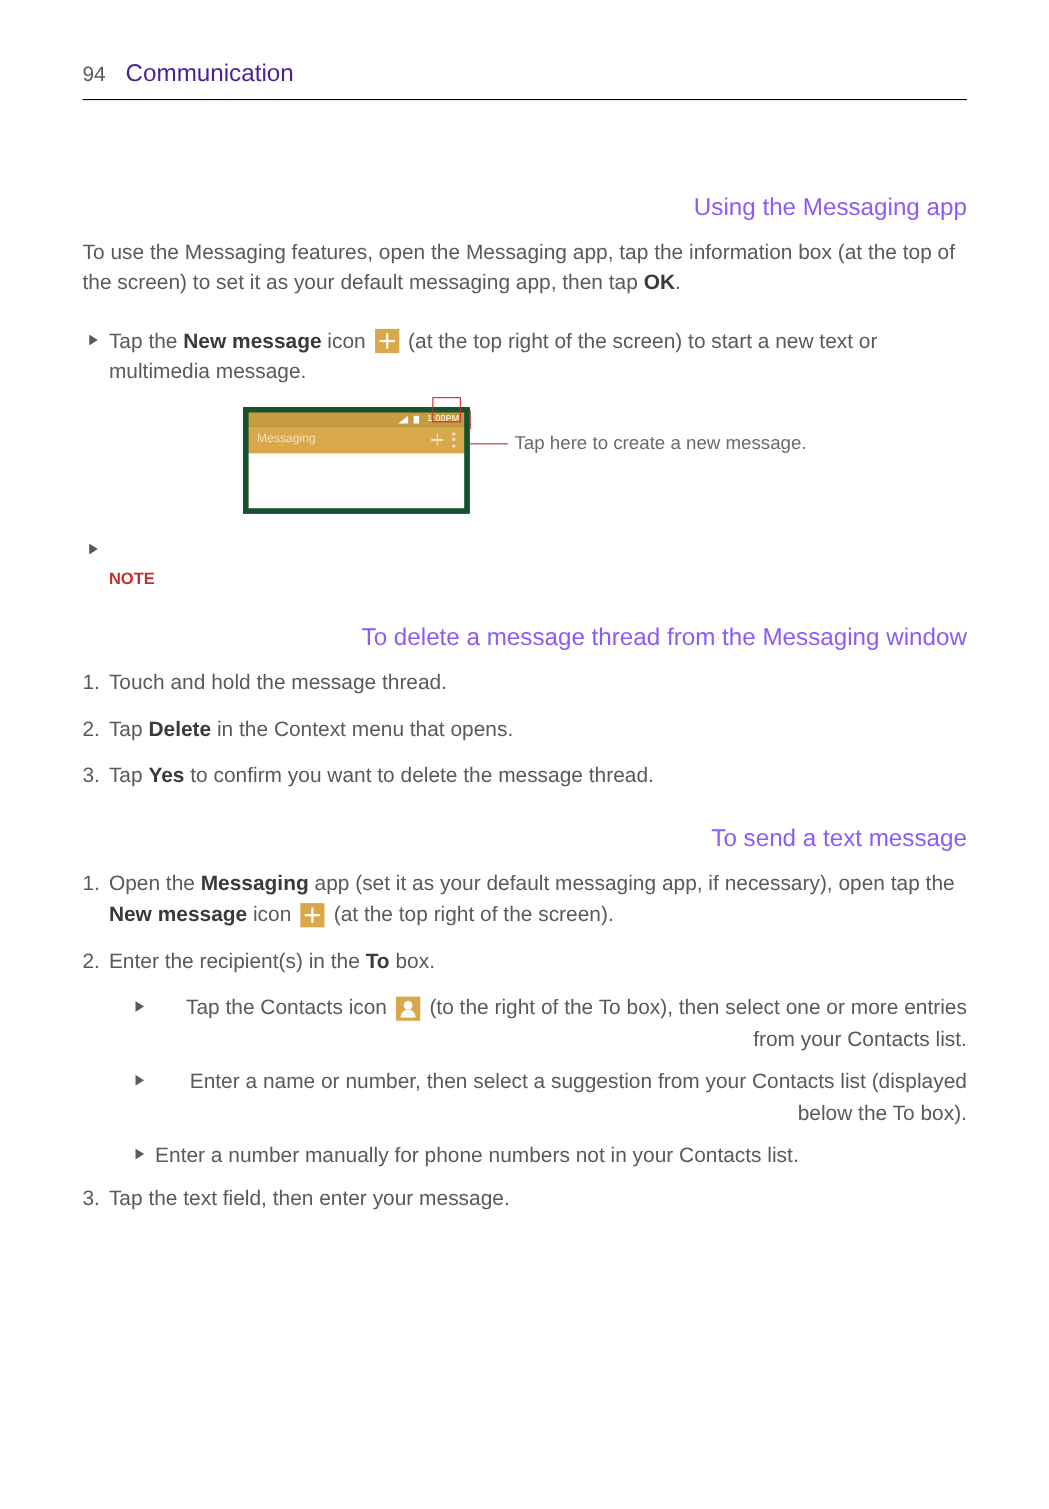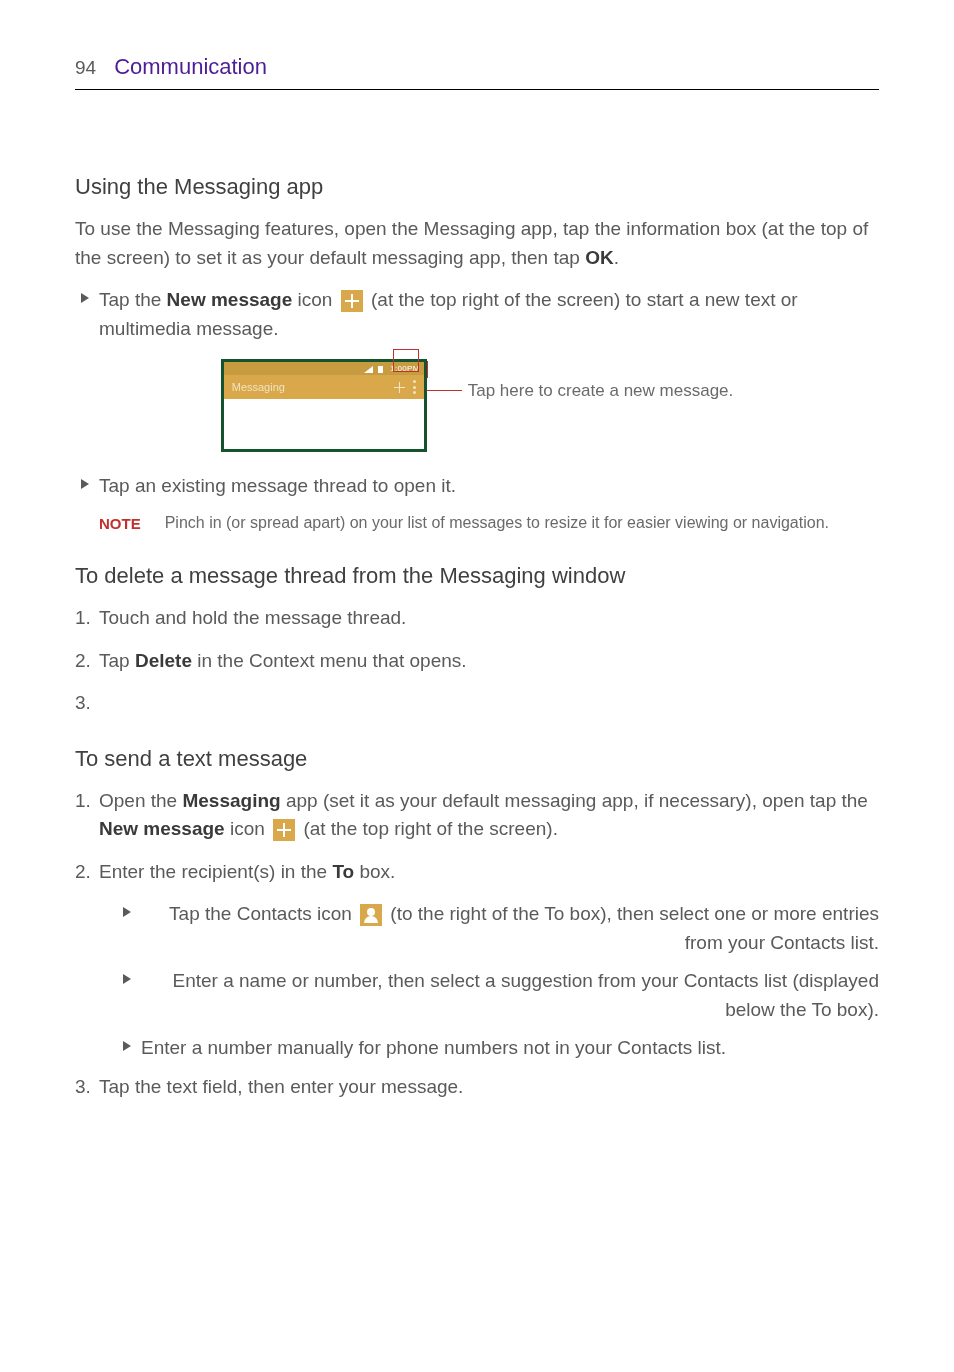--- a/index.html
+++ b/index.html
@@ -28,28 +28,29 @@
       font-size: 19px;
       color: #5a5a5a;
       margin-right: 18px;
     }
     .chapter-title {
       font-size: 22px;
       color: #4c1d95;
       font-weight: normal;
     }
     .section-red {
-      color: #404040;
+      color: #8b5cf6;
       font-size: 22px;
       margin-bottom: 12px;
       margin-top: 24px;
       font-weight: normal;
+      text-align: right;
     }
     .para {
-      margin-bottom: 14px;
+      margin-bottom: 24px;
     }
     .bullet-item {
       display: flex;
       align-items: flex-start;
       margin-bottom: 10px;
       padding-left: 6px;
     }
     .bullet-item .arrow {
       flex: 0 0 auto;
       margin-right: 10px;
@@ -112,21 +113,21 @@
       border-radius: 7px 7px 0 0;
       background: #fff;
     }
     .screenshot-row {
       display: flex;
       align-items: center;
       justify-content: center;
       margin: 16px 0 20px 0;
     }
     .phone-frame {
-      border: 3px solid #14532d;
+      border: 5px solid #14532d;
       width: 206px;
       background: #14532d;
     }
     .status-bar {
       background: #c79b3f;
       height: 13px;
       display: flex;
       justify-content: flex-end;
       align-items: center;
       padding-right: 4px;
@@ -317,44 +318,45 @@
     <span class="callout-text">Tap here to create a new message.</span>
   </div>
 </div>
 
 <div class="bullet-item">
   <span class="arrow">
     <svg width="8" height="10" viewBox="0 0 8 10">
         <polygon points="0,0 8,5 0,10" fill="#5a5a5a"></polygon>
       </svg>
   </span>
-  <div>Tap an existing message thread to open it.</div>
 </div>
 
 <div class="note-row">
   <span class="note-label">NOTE</span>
-  <span class="note-text">Pinch in (or spread apart) on your list of messages to resize it for easier viewing or navigation.</span>
 </div>
 
 <h2 class="section-red">To delete a message thread from the Messaging window</h2>
 
 <div class="num-item">
   <span class="num">1.</span>
   <div> Touch and hold the message thread.</div>
 </div>
 
 <div class="num-item">
   <span class="num">2.</span>
   <div>
     <span> Tap </span><span class="bold">Delete</span><span> in the Context menu that opens.</span>
   </div>
 </div>
 
 <div class="num-item">
   <span class="num">3.</span>
+  <div>
+    <span> Tap </span><span class="bold">Yes</span><span> to confirm you want to delete the message thread.</span>
+  </div>
 </div>
 
 <h2 class="section-red">To send a text message</h2>
 
 <div class="num-item">
   <span class="num">1.</span>
   <div>
     <span> Open the </span><span class="bold">Messaging</span><span> app (set it as your default messaging app, if necessary), open tap the </span><span class="bold">New message</span><span> icon </span><span class="icon-square icon-plus"></span><span> (at the top right of the screen).</span>
   </div>
 </div>

